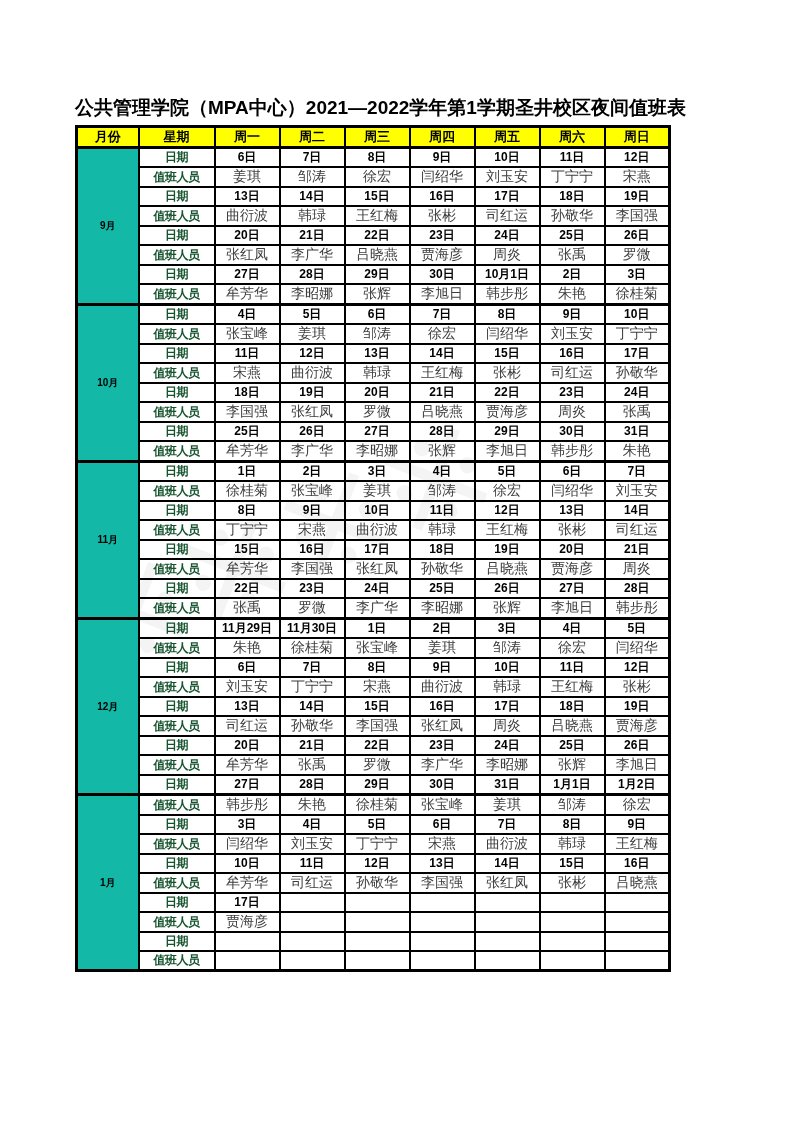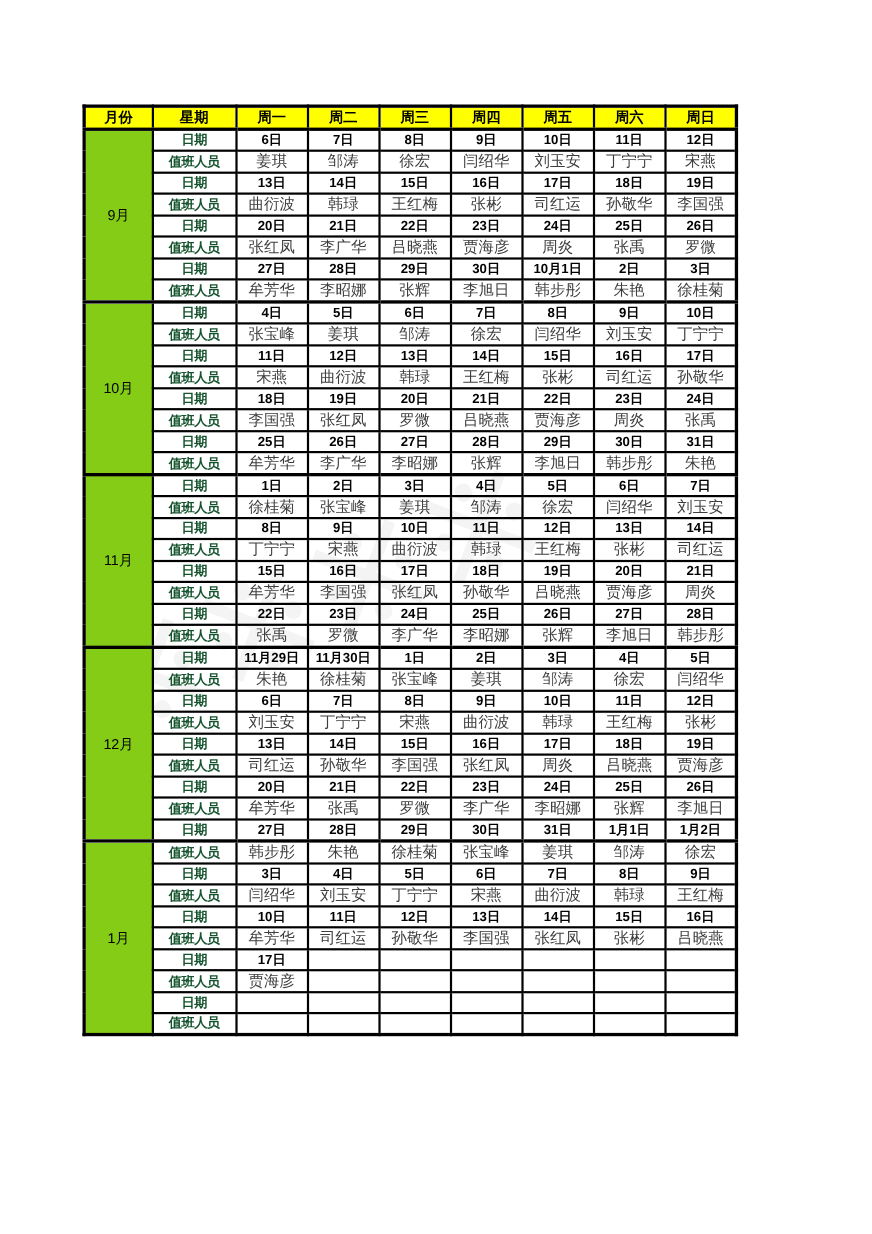--- a/index.html
+++ b/index.html
@@ -61,24 +61,24 @@
     overflow: hidden;
     white-space: nowrap;
   }
   tr.header-row th {
     background: #ffff00;
     font-size: 13px;
     font-weight: bold;
     color: #000000;
   }
   td.month-cell {
-    font-size: 13px;
-    font-weight: normal;
+    font-size: 10px;
+    font-weight: bold;
     color: #000000;
-    background: #84cc16;
+    background: #14b8a6;
   }
   td.row-label {
     font-size: 12px;
     font-weight: bold;
     color: #14532d;
     letter-spacing: -0.5px;
   }
   td.date-cell {
     font-size: 12px;
     font-weight: bold;
@@ -94,20 +94,21 @@
     border-top-width: 3px;
   }
   table.schedule { border: 3px solid #000; }
 </style>
 </head>
 <body>
 
 <div class="page">
   <div class="watermark">※※※※</div>
   <div class="content">
+    <div class="title">公共管理学院（MPA中心）2021—2022学年第1学期圣井校区夜间值班表</div>
     <table class="schedule">
       <colgroup>
         <col class="c-month">
           <col class="c-week">
         <col class="c-day">
           <col class="c-day">
           <col class="c-day">
           <col class="c-day">
         <col class="c-day">
           <col class="c-day">

